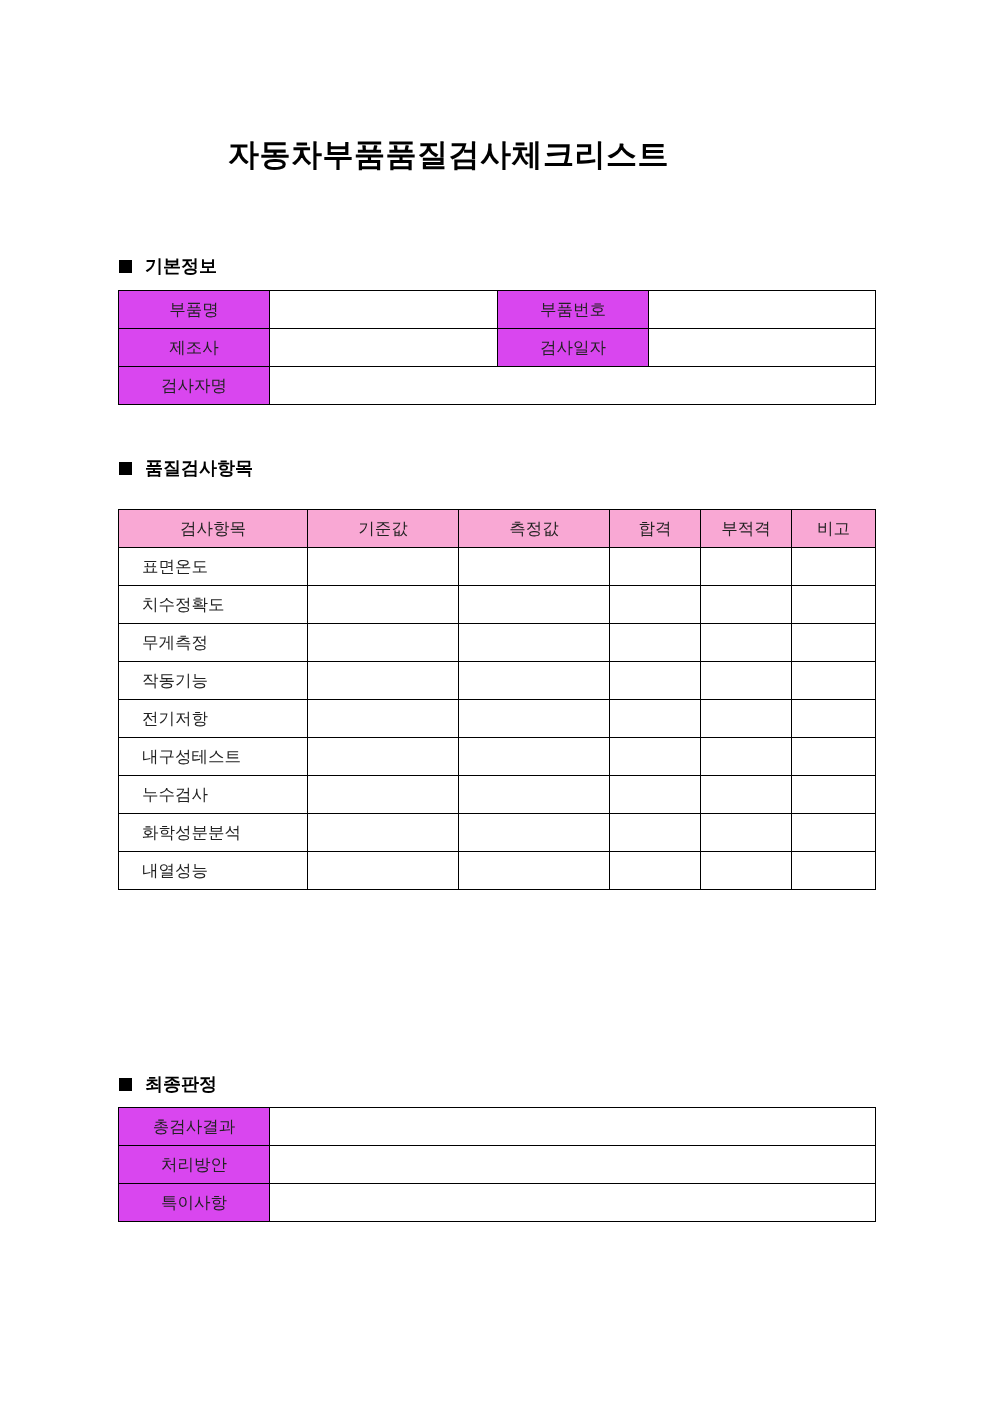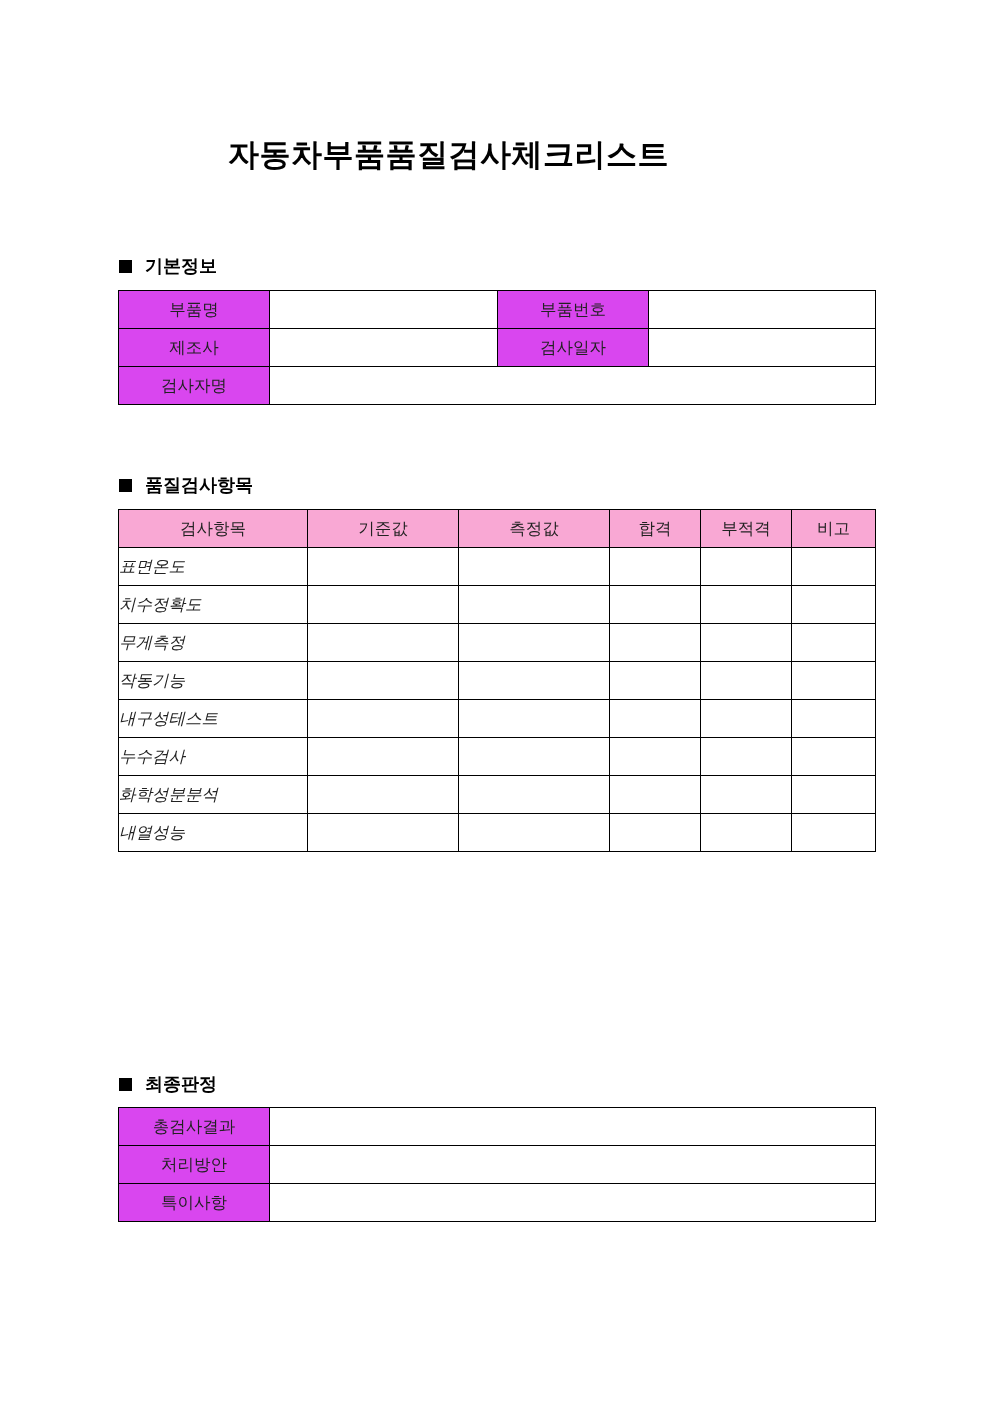--- a/index.html
+++ b/index.html
@@ -4,21 +4,21 @@
 <style>
   html, body { margin: 0; padding: 0; background: #ffffff; }
   body { width: 992px; height: 1403px; position: relative; font-family: "DejaVu Sans", "Liberation Sans", sans-serif; color: #111; }
   .title { position: absolute; top: 134px; left: 0; width: 897px; text-align: center; font-size: 31px; font-weight: bold; letter-spacing: 0.5px; color: #000; }
   .section-head { position: absolute; left: 119px; font-size: 18px; font-weight: bold; color: #000; display: flex; align-items: center; }
   .section-head .sq { display: inline-block; width: 13px; height: 13px; background: #000; margin-right: 13px; }
   table { position: absolute; left: 118px; width: 757px; border-collapse: collapse; table-layout: fixed; }
   td, th { border: 1.3px solid #000; height: 37px; padding: 0; font-size: 16.5px; font-weight: normal; color: #222; }
   .lbl { background: #d946ef; text-align: center; }
   .hdr { background: #f9a8d4; text-align: center; }
-  .item { text-align: left; padding-left: 0; font-style: italic; }
+  .item { text-align: left; padding-left: 23px; }
   .val { background: #ffffff; }
 </style>
 </head>
 <body>
 
 <div class="title">자동차부품품질검사체크리스트</div>
 
 <div class="section-head" style="top:254px;">
   <span class="sq"></span>
   <span>기본정보</span>
@@ -44,21 +44,21 @@
     <td class="lbl">검사일자</td>
     <td class="val"></td>
   </tr>
   <tr>
     <td class="lbl">검사자명</td>
     <td class="val" colspan="3"></td>
   </tr>
 </tbody>
   </table>
 
-<div class="section-head" style="top:473px;">
+<div class="section-head" style="top:456px;">
   <span class="sq"></span>
   <span>품질검사항목</span>
 </div>
 
 <table style="top:509px;">
   <colgroup>
     <col style="width:189px">
       <col style="width:151px">
       <col style="width:151px">
       <col style="width:91px">
@@ -95,20 +95,28 @@
       <tr>
         <td class="item">무게측정</td>
         <td class="val"></td>
         <td class="val"></td>
         <td class="val"></td>
         <td class="val"></td>
         <td class="val"></td>
       </tr>
       <tr>
         <td class="item">작동기능</td>
+        <td class="val"></td>
+        <td class="val"></td>
+        <td class="val"></td>
+        <td class="val"></td>
+        <td class="val"></td>
+      </tr>
+      <tr>
+        <td class="item">전기저항</td>
         <td class="val"></td>
         <td class="val"></td>
         <td class="val"></td>
         <td class="val"></td>
         <td class="val"></td>
       </tr>
       <tr>
         <td class="item">내구성테스트</td>
         <td class="val"></td>
         <td class="val"></td>

